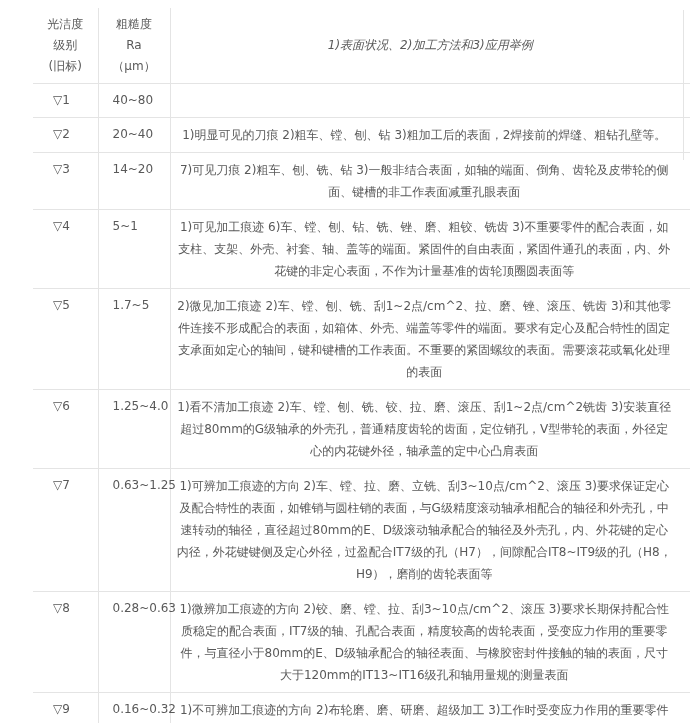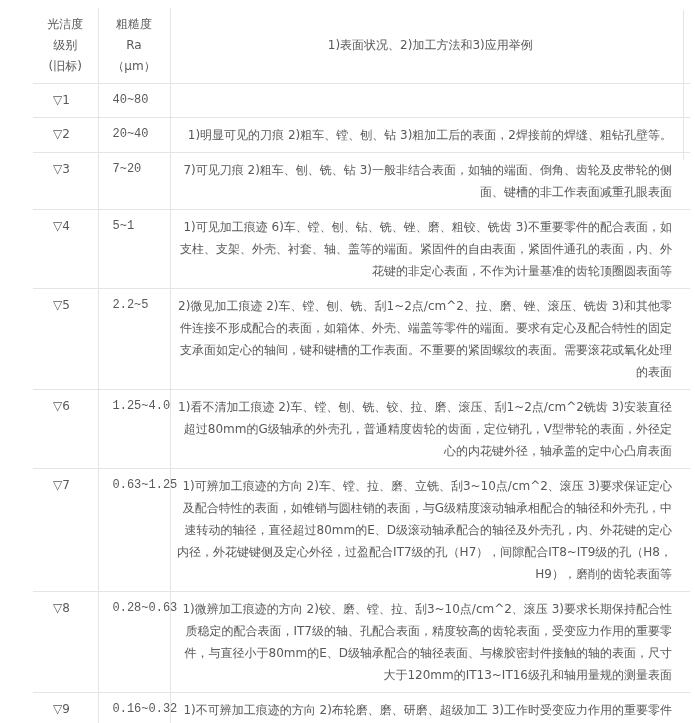--- a/index.html
+++ b/index.html
@@ -25,24 +25,24 @@
     font-size:12px;font-weight:normal;color:var(--text);
     vertical-align:top;background:var(--bg);
   }
   .rough-table .c1,.rough-table .c2,
   .rough-table th.h1,.rough-table th.h2{
     border-right:1px solid var(--border);
   }
   thead th{
     text-align:center;padding:6px 2px;line-height:21px;
   }
-  thead th.h3{vertical-align:middle;}
+  thead th.h3{vertical-align:middle;font-style:italic;}
   tbody td.c1{padding:6px 4px 6px 20px;line-height:21px;white-space:nowrap;}
-  tbody td.c2{padding:6px 4px 6px 14px;line-height:21px;white-space:nowrap;font-family:Liberation Mono, monospace;}
-  tbody td.c3{padding:6px 18px 6px 6px;line-height:22px;text-align:right;word-break:break-all;}
+  tbody td.c2{padding:6px 4px 6px 14px;line-height:21px;white-space:nowrap;}
+  tbody td.c3{padding:6px 18px 6px 6px;line-height:22px;text-align:center;word-break:break-all;}
   .right-edge-line{
     position:absolute;left:683px;top:10px;width:1px;height:150px;
     background:var(--border);
   }
 </style>
 </head>
 <body>
 
 <table class="rough-table">
   <colgroup>
@@ -73,33 +73,33 @@
   </tr>
 
   <tr>
     <td class="c1">▽2</td>
     <td class="c2">20~40</td>
     <td class="c3">1)明显可见的刀痕 2)粗车、镗、刨、钻 3)粗加工后的表面，2焊接前的焊缝、粗钻孔壁等。</td>
   </tr>
 
   <tr>
     <td class="c1">▽3</td>
-    <td class="c2">7~20</td>
+    <td class="c2">14~20</td>
     <td class="c3">7)可见刀痕 2)粗车、刨、铣、钻 3)一般非结合表面，如轴的端面、倒角、齿轮及皮带轮的侧面、键槽的非工作表面减重孔眼表面</td>
   </tr>
 
   <tr>
     <td class="c1">▽4</td>
     <td class="c2">5~1</td>
     <td class="c3">1)可见加工痕迹 6)车、镗、刨、钻、铣、锉、磨、粗铰、铣齿 3)不重要零件的配合表面，如支柱、支架、外壳、衬套、轴、盖等的端面。紧固件的自由表面，紧固件通孔的表面，内、外花键的非定心表面，不作为计量基准的齿轮顶圈圆表面等</td>
   </tr>
 
   <tr>
     <td class="c1">▽5</td>
-    <td class="c2">2.2~5</td>
+    <td class="c2">1.7~5</td>
     <td class="c3">2)微见加工痕迹 2)车、镗、刨、铣、刮1~2点/cm^2、拉、磨、锉、滚压、铣齿 3)和其他零件连接不形成配合的表面，如箱体、外壳、端盖等零件的端面。要求有定心及配合特性的固定支承面如定心的轴间，键和键槽的工作表面。不重要的紧固螺纹的表面。需要滚花或氧化处理的表面</td>
   </tr>
 
   <tr>
     <td class="c1">▽6</td>
     <td class="c2">1.25~4.0</td>
     <td class="c3">1)看不清加工痕迹 2)车、镗、刨、铣、铰、拉、磨、滚压、刮1~2点/cm^2铣齿 3)安装直径超过80mm的G级轴承的外壳孔，普通精度齿轮的齿面，定位销孔，V型带轮的表面，外径定心的内花键外径，轴承盖的定中心凸肩表面</td>
   </tr>
 
   <tr>

